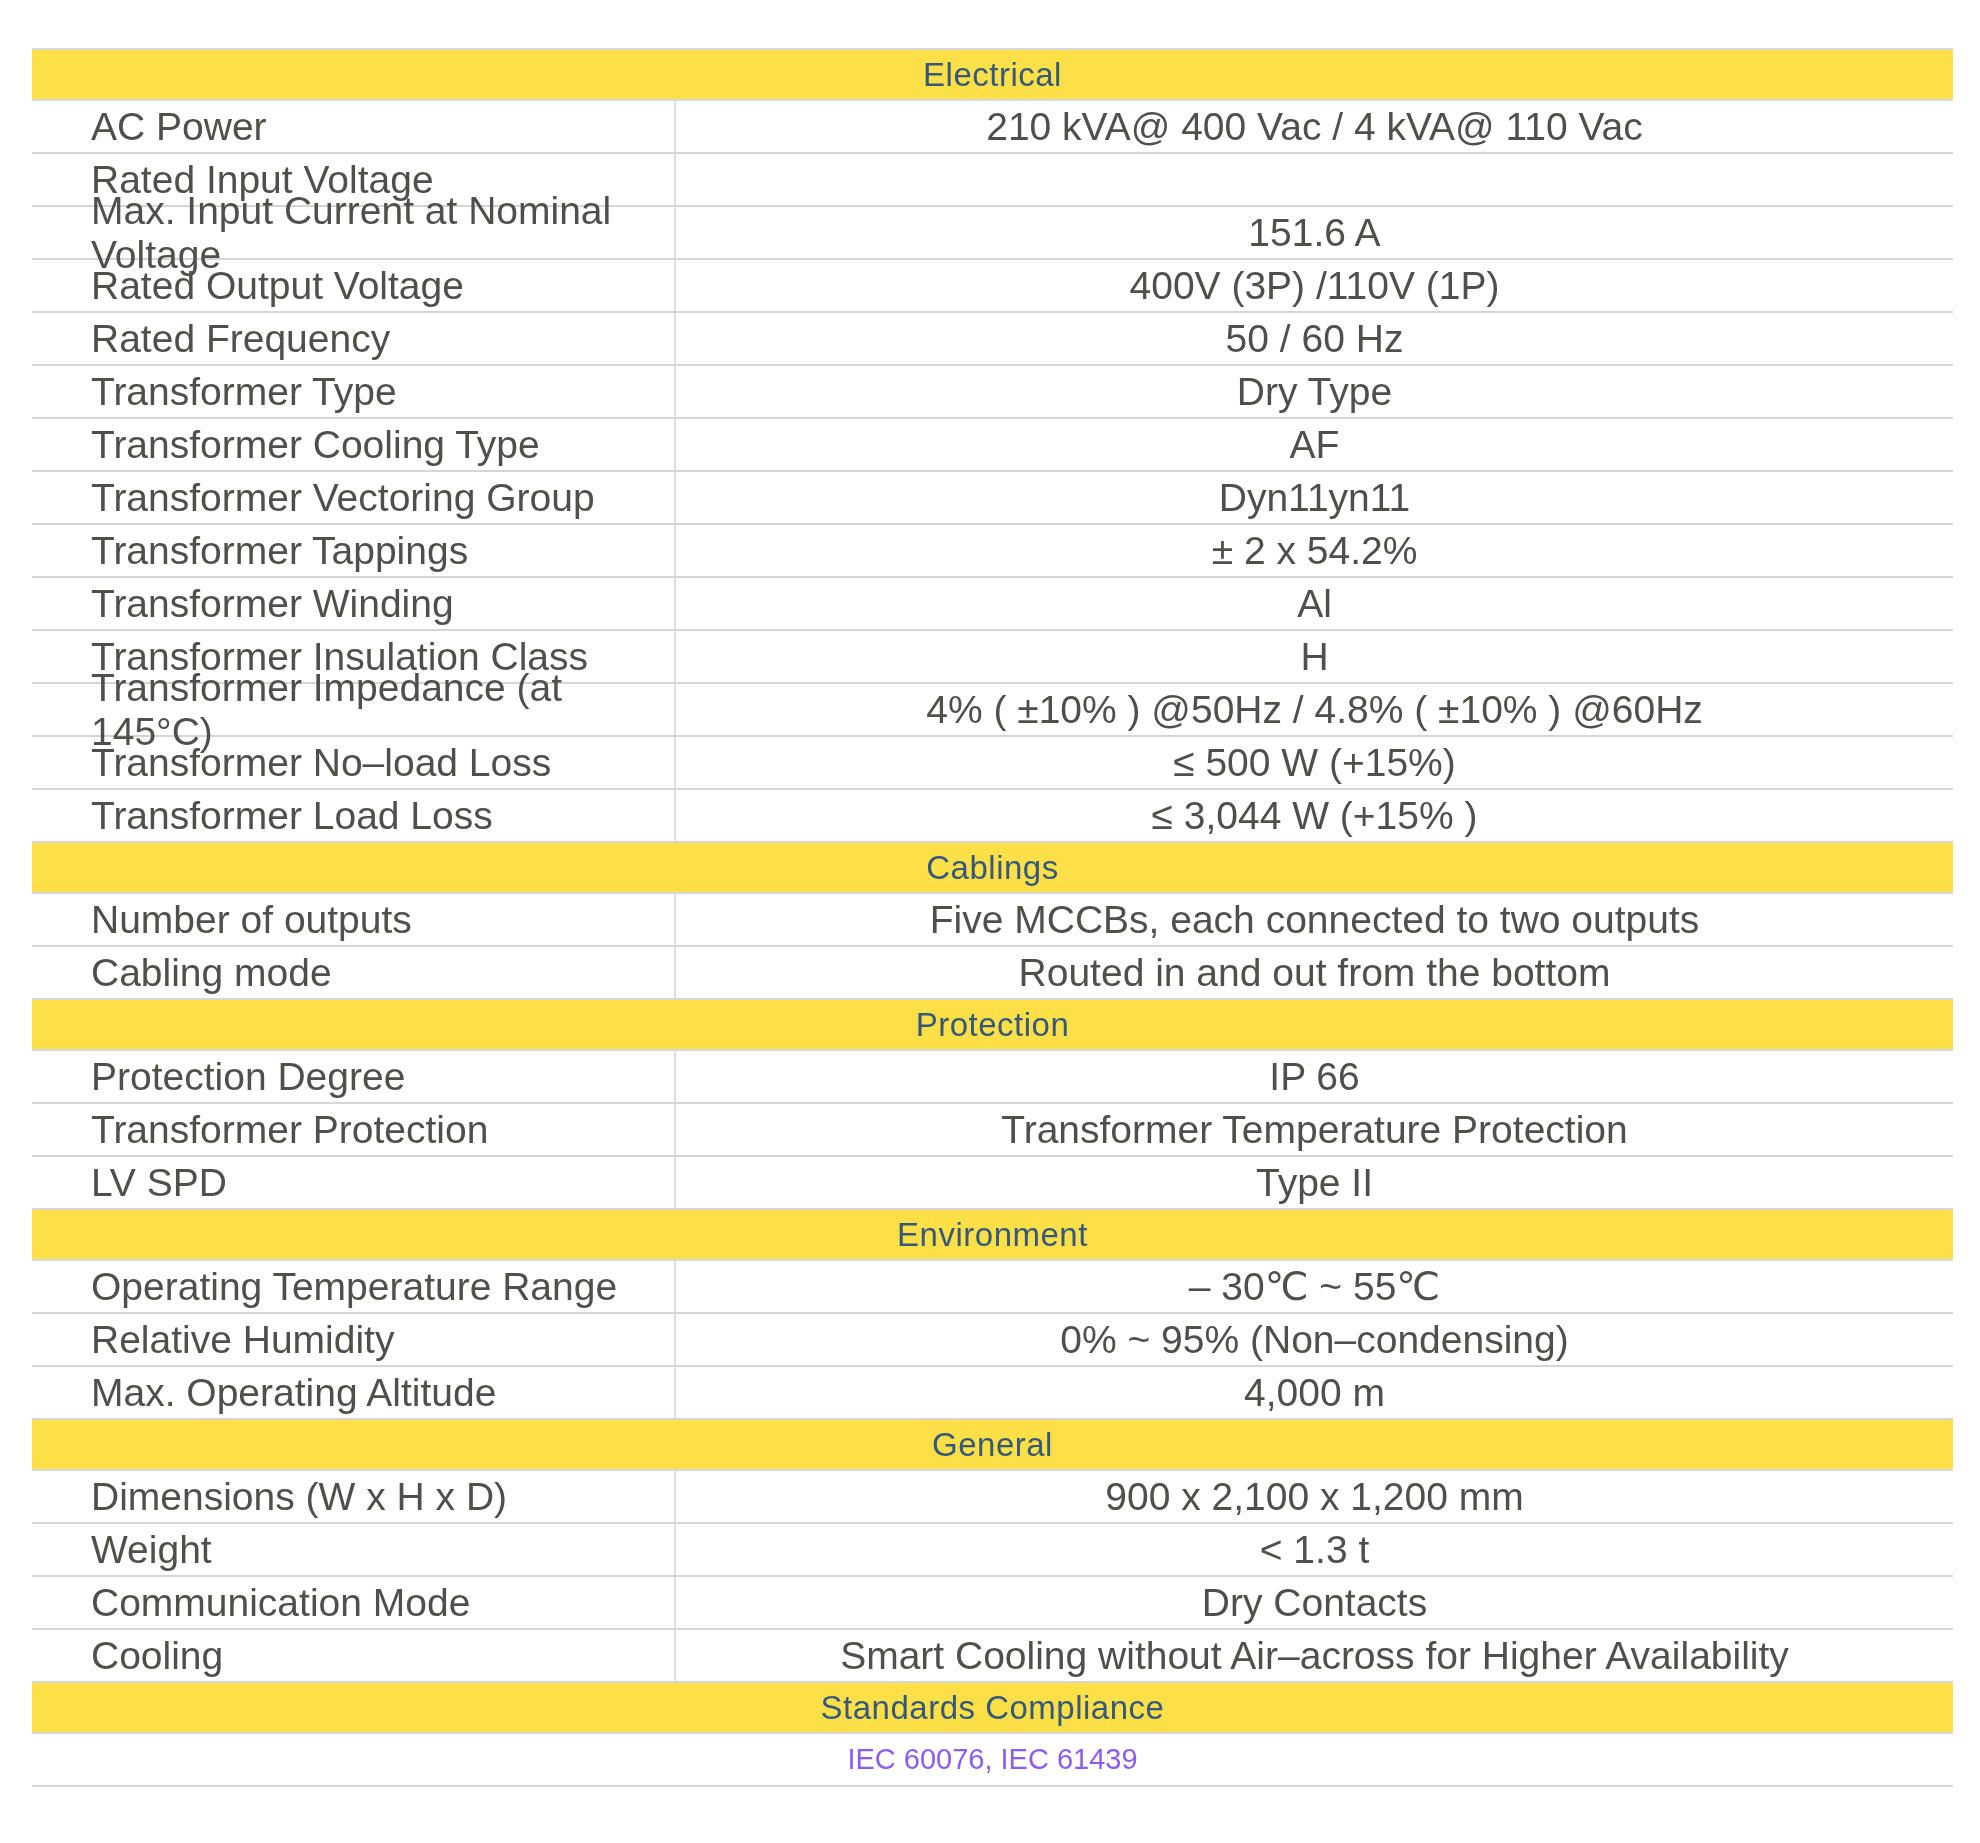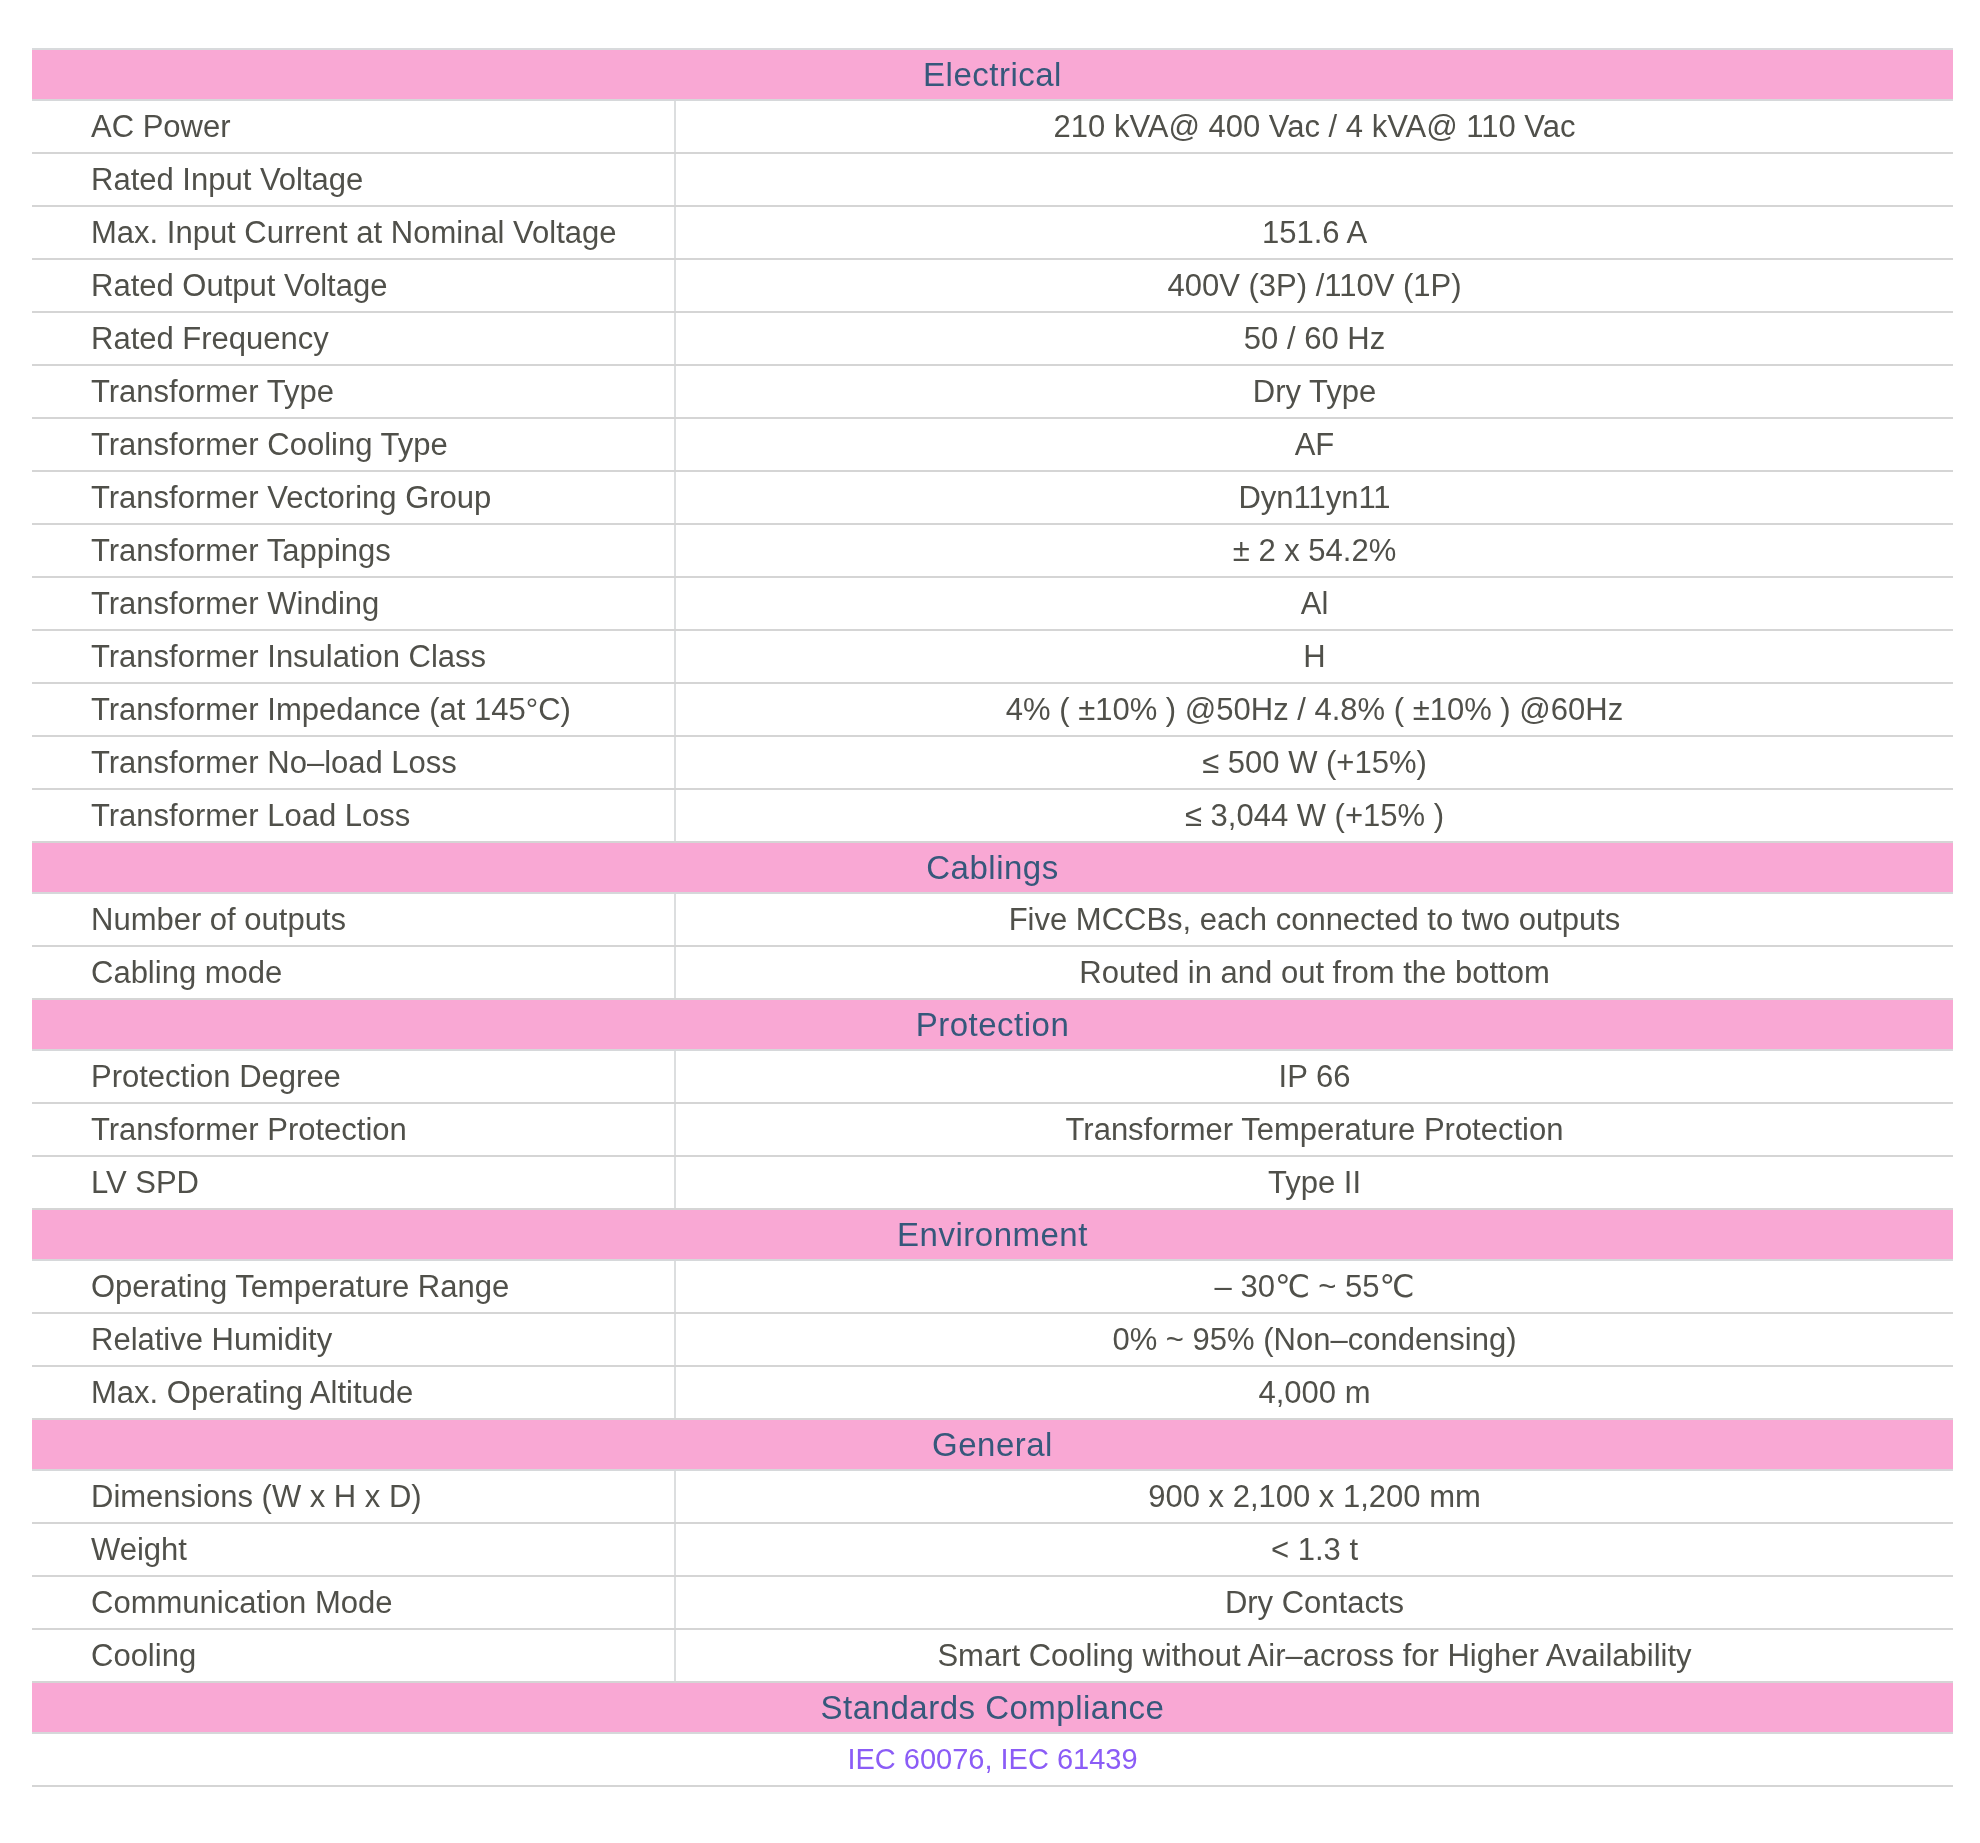--- a/index.html
+++ b/index.html
@@ -3,27 +3,27 @@
 <meta charset="utf-8">
 <style>
   * { margin: 0; padding: 0; box-sizing: border-box; }
   html, body { width: 1980px; height: 1843px; background: #ffffff;
     font-family: "Liberation Sans", "DejaVu Sans", sans-serif; }
   .spec-table {
     position: absolute; left: 32px; top: 48px; width: 1921px;
     border-top: 2px solid #d8dadc;
   }
   .sec-header {
-    height: 51px; background: #f9a8d4; border-bottom: 2px solid #d6d8da;
+    height: 51px; background: #fde047; border-bottom: 2px solid #d6d8da;
     display: flex; align-items: center; justify-content: center;
     font-size: 33px; color: #36587b; letter-spacing: 0.5px;
   }
   .spec-row {
     display: flex; height: 53px; border-bottom: 2px solid #d5d5d5;
-    font-size: 31px; color: #50504a;
+    font-size: 39px; color: #50504a;
   }
   .spec-label {
     width: 644px; padding-left: 59px; display: flex; align-items: center;
     border-right: 2px solid #dcdedf;
   }
   .spec-value {
     flex: 1; display: flex; align-items: center; justify-content: center;
     padding: 0 20px;
   }
   .compliance-row {

